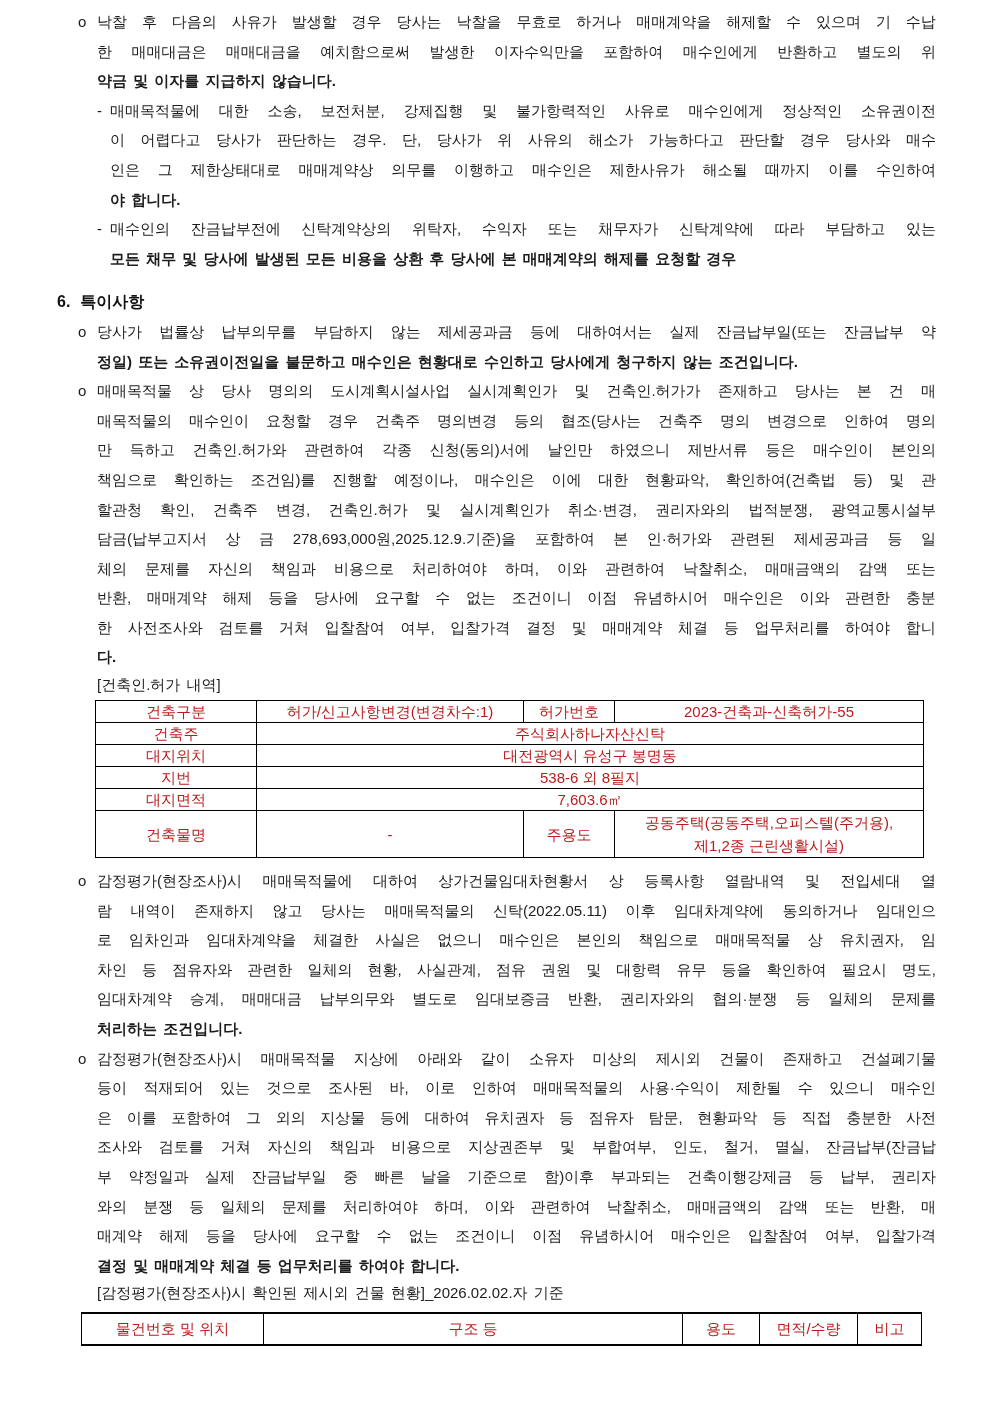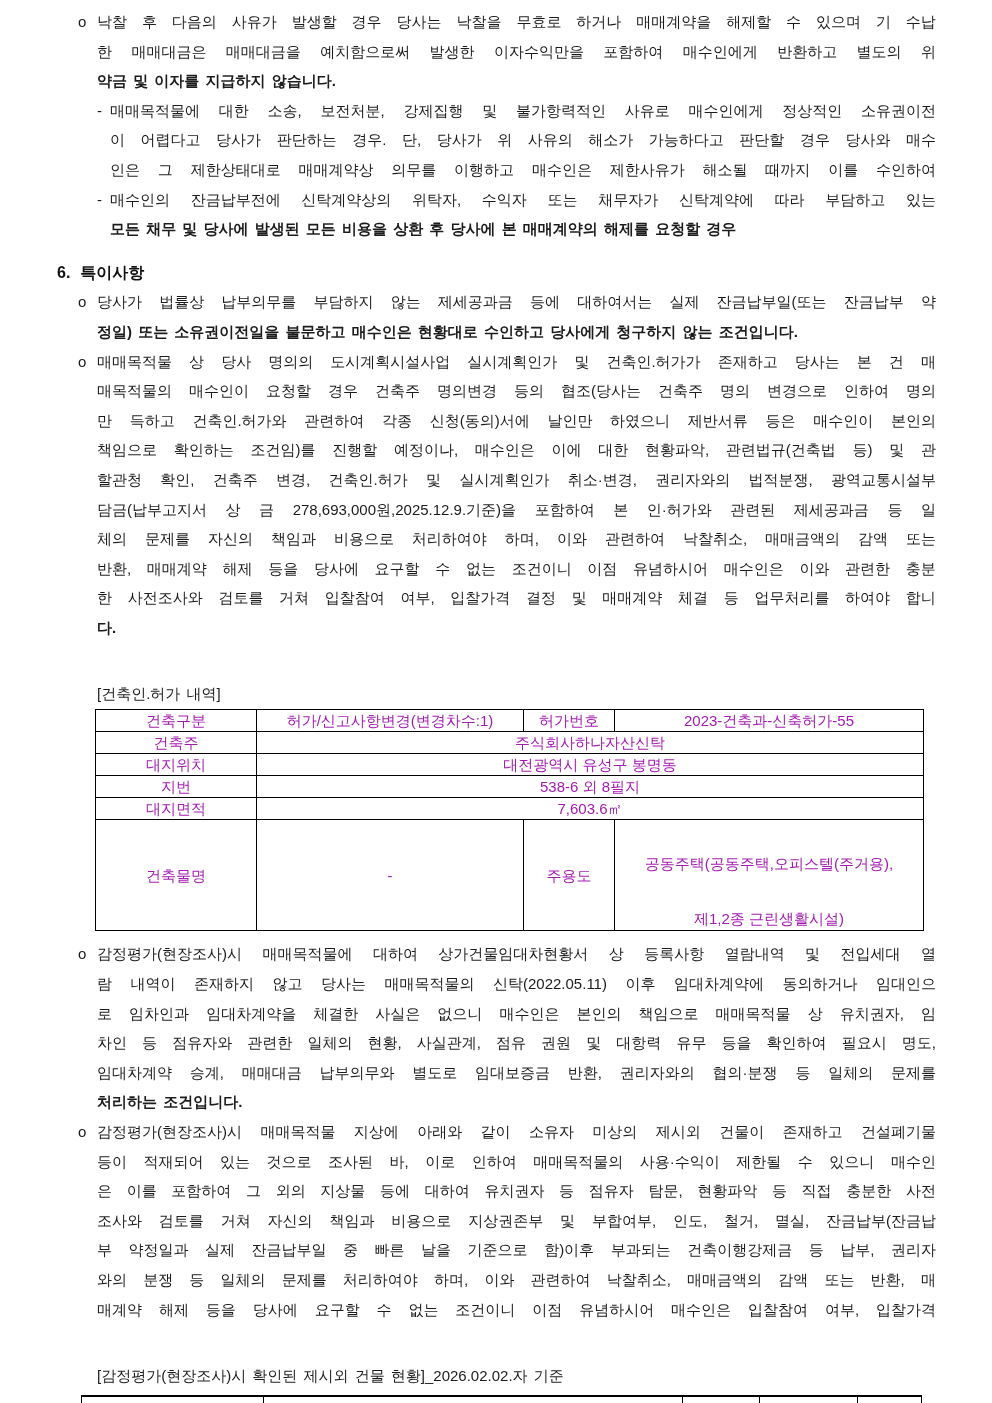--- a/index.html
+++ b/index.html
@@ -6,27 +6,27 @@
   body{width:992px;height:1403px;color:#1c1c1c;font-family:"Liberation Sans",sans-serif;}
   .doc{position:relative;width:992px;height:1403px;overflow:hidden;background:#ffffff;}
   .content{position:absolute;left:97px;top:7px;width:839px;font-size:15px;line-height:29.6px;}
   .para{position:relative;}
   .para.l2{margin-left:13px;width:826px;}
   .marker{position:absolute;left:-19px;top:0;width:19px;text-align:left;}
   .l2 .marker{left:-13px;width:13px;}
   .jline{display:flex;justify-content:space-between;white-space:nowrap;overflow:hidden;height:29.6px;align-items:flex-end;}
   .lline{white-space:nowrap;overflow:hidden;height:29.6px;word-spacing:2px;font-weight:bold;}
   .heading{margin:14px 0 0 -40px;height:29.6px;font-weight:bold;font-size:16px;display:flex;gap:10px;align-items:center;color:#111;}
-  .label-line{height:26px;line-height:26px;word-spacing:2px;overflow:hidden;white-space:nowrap;margin-top:39px;}
-  table{border-collapse:collapse;table-layout:fixed;color:#a21caf;}
+  .label-line{height:26px;line-height:26px;word-spacing:2px;overflow:hidden;white-space:nowrap;}
+  table{border-collapse:collapse;table-layout:fixed;color:#b91c1c;}
   .t1{margin:2px 0 0 -2px;width:828px;}
   .t1 td{border:1.5px solid #000;text-align:center;vertical-align:middle;padding:0;font-size:15px;line-height:21px;overflow:hidden;}
   .t1 tr.r-s td{height:21px;}
   .t1 tr.r-tall td{height:46px;}
-  .usage-line{height:23px;line-height:23px;margin-top:32px;}
+  .usage-line{height:23px;line-height:23px;}
   .t2{margin:6px 0 12px -16px;width:840px;border-radius:16px;}
   .t2 td{border:1.5px solid #000;border-top:2.5px solid #000;border-bottom:2.5px solid #000;text-align:center;vertical-align:middle;height:23px;padding:0;font-size:15px;overflow:hidden;}
   .para-gap{margin-top:8px;}
 </style>
 </head>
 <body>
 
 <div class="doc">
   <div class="content">
 
@@ -105,20 +105,21 @@
           <span>매매계약상</span>
           <span>의무를</span>
           <span>이행하고</span>
           <span>매수인은</span>
           <span>제한사유가</span>
           <span>해소될</span>
           <span>때까지</span>
           <span>이를</span>
           <span>수인하여</span>
         </div>
+      <div class="lline">야 합니다.</div>
     </div>
 
     <div class="para l2">
       <span class="marker">-</span>
       <div class="jline">
           <span>매수인의</span>
           <span>잔금납부전에</span>
           <span>신탁계약상의</span>
           <span>위탁자,</span>
           <span>수익자</span>
@@ -205,21 +206,21 @@
       <div class="jline">
           <span>책임으로</span>
           <span>확인하는</span>
           <span>조건임)를</span>
           <span>진행할</span>
           <span>예정이나,</span>
           <span>매수인은</span>
           <span>이에</span>
           <span>대한</span>
           <span>현황파악,</span>
-          <span>관련법규(건축법</span>
+          <span>확인하여(건축법</span>
           <span>등)</span>
           <span>및</span>
           <span>관</span>
         </div>
       <div class="jline">
           <span>할관청</span>
           <span>확인,</span>
           <span>건축주</span>
           <span>변경,</span>
           <span>건축인.허가</span>
@@ -523,20 +524,21 @@
           <span>수</span>
           <span>없는</span>
           <span>조건이니</span>
           <span>이점</span>
           <span>유념하시어</span>
           <span>매수인은</span>
           <span>입찰참여</span>
           <span>여부,</span>
           <span>입찰가격</span>
         </div>
+      <div class="lline">결정 및 매매계약 체결 등 업무처리를 하여야 합니다.</div>
     </div>
 
     <div class="label-line">[감정평가(현장조사)시 확인된 제시외 건물 현황]_2026.02.02.자 기준</div>
 
     <table class="t2">
       <colgroup>
           <col style="width:182px">
           <col style="width:419px">
           <col style="width:77px">
           <col style="width:98px">

